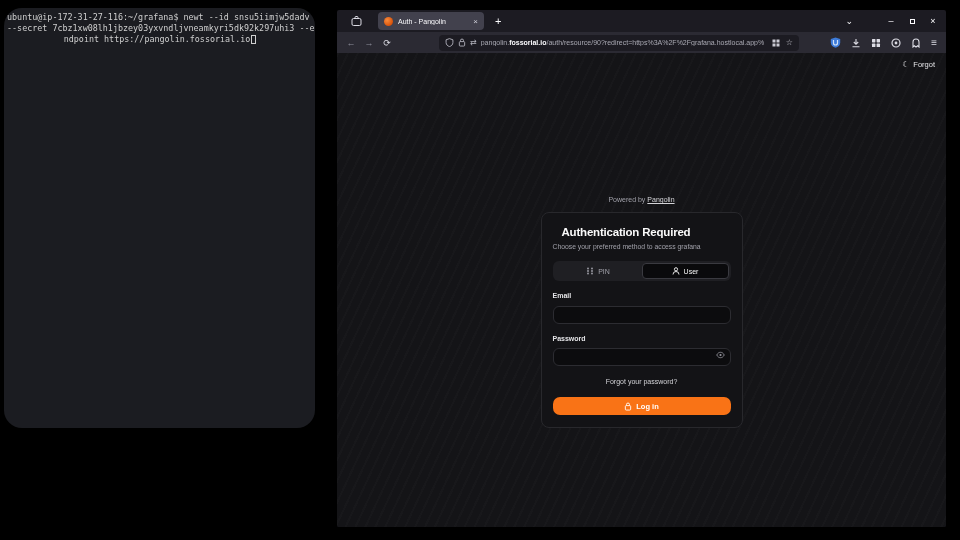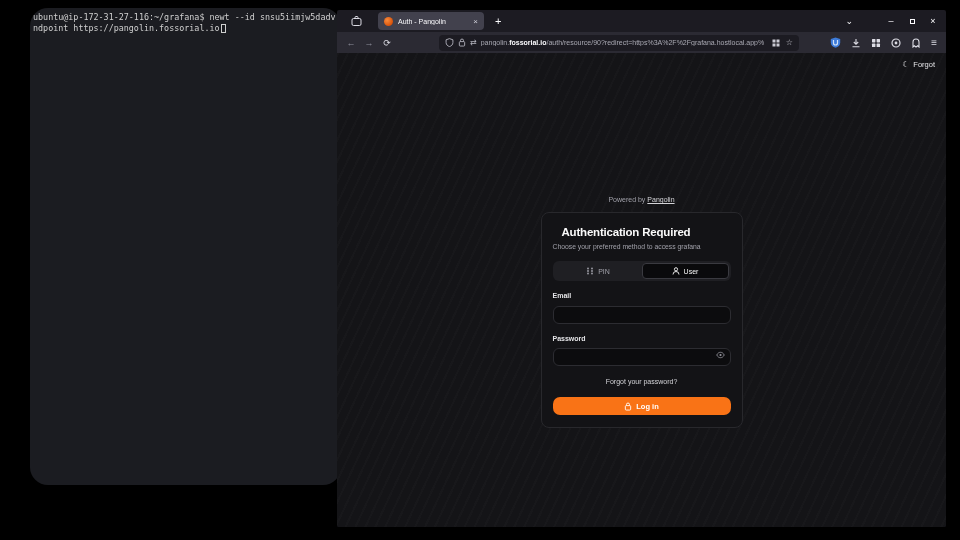--- a/index.html
+++ b/index.html
@@ -1,25 +1,25 @@
 <!DOCTYPE html>
 <html><head>
 <meta charset="utf-8">
 <style>
   * { margin:0; padding:0; box-sizing:border-box; }
   html,body { width:960px; height:540px; background:#000; overflow:hidden;
               font-family:"Liberation Sans", sans-serif; }
   .screen { position:relative; width:960px; height:540px; background:#000; }
 
   
-  .terminal { position:absolute; left:30px; top:8px; width:311px; height:477px;
+  .terminal { position:absolute; left:4px; top:8px; width:311px; height:420px;
               background:#1b1c21; padding:4px 2px 0 3px;border-radius:18px; }
   .term-line { font-family:"DejaVu Sans Mono", monospace; font-size:8.4px;
                line-height:11px; color:#cfcfcf; white-space:pre; }
-  .term-last { display:flex; align-items:center; }
+  .term-last { display:flex; align-items:center;justify-content:center; }
   .cursor { display:inline-block; width:5px; height:9px; border:1px solid #cfcfcf;
             margin-left:1px; }
 
   
   .browser { position:absolute; left:337px; top:10px; width:609px; height:517px;
              background:#1c1b22; display:flex; flex-direction:column;
              border-radius:2px; overflow:hidden; }
 
   .tabbar { height:22px; display:flex; align-items:center; padding:0 8px; flex:0 0 auto; }
   .ffview { width:14px; height:14px; display:flex; align-items:center; justify-content:center;
@@ -88,20 +88,21 @@
                color:#fff; font-size:7.5px; font-weight:bold; display:flex;
                align-items:center; justify-content:center; gap:4px; cursor:pointer; }
 </style>
 </head>
 <body>
 
 <div class="screen">
 
   <div class="terminal">
     <div class="term-line">ubuntu@ip-172-31-27-116:~/grafana$ newt --id snsu5iimjw5dadv</div>
+    <div class="term-line">--secret 7cbz1xw08lh1jbzey03yxvndljvneamkyri5dk92k297uhi3 --e</div>
     <div class="term-line term-last">
       <span>ndpoint https://pangolin.fossorial.io</span>
       <span class="cursor"></span>
     </div>
   </div>
 
   <div class="browser">
 
     <div class="tabbar">
       <span class="ffview">

